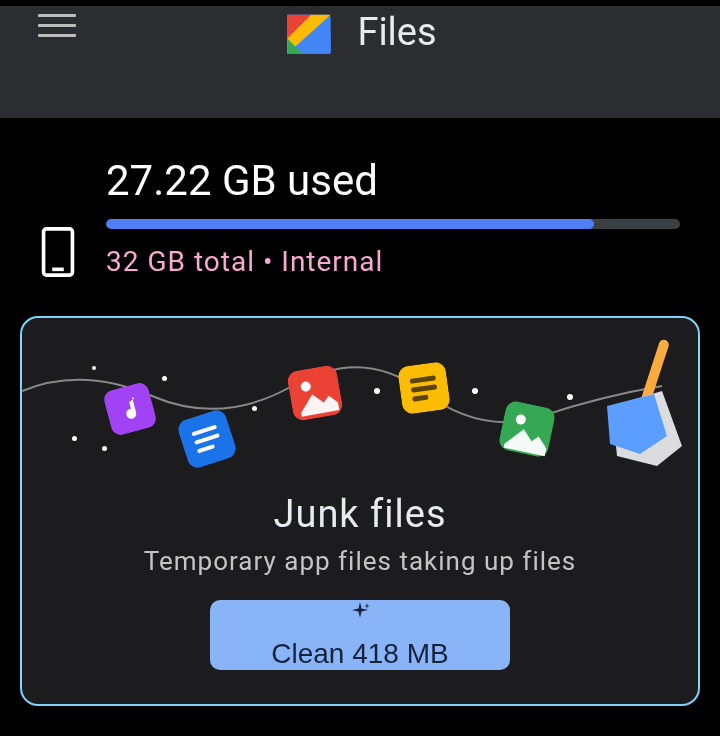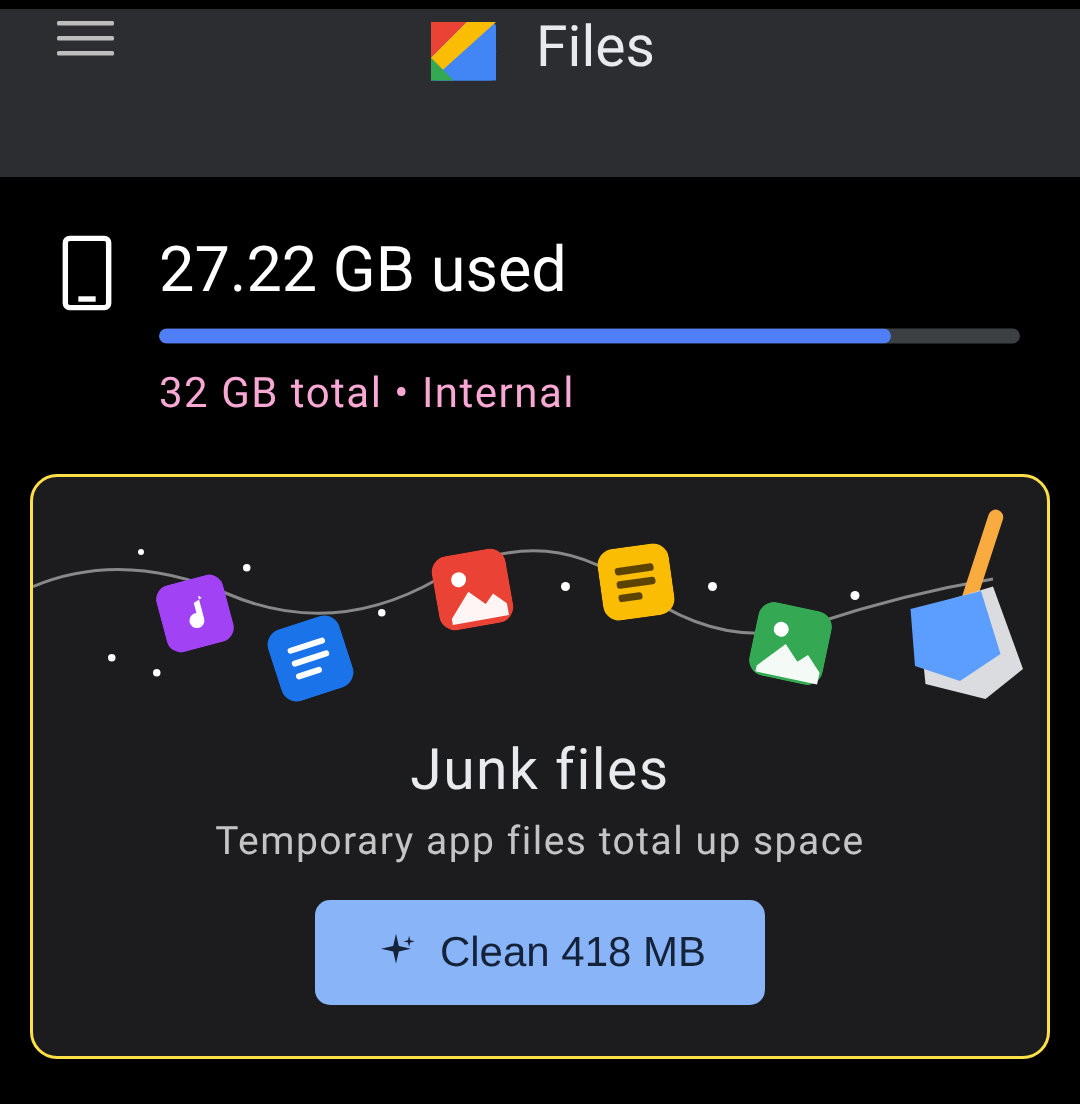--- a/index.html
+++ b/index.html
@@ -27,36 +27,36 @@
   }
   .menu-icon span { height: 3px; background: #bdbdbd; border-radius: 1px; }
   .app-title-wrap {
     flex: 1;
     display: flex; align-items: center; justify-content: center;
     gap: 22px;
     margin-left: -38px;
   }
   .app-title { font-size: 38px; font-weight: 400; color: #e8eaed; }
   .storage-section {
-    display: flex; align-items: flex-start;
+    display: flex; align-items: flex-end;
     padding: 38px 40px 20px 40px;
     gap: 30px;
   }
   .storage-text { flex: 1; }
   .usage-line { font-size: 42px; font-weight: 400; color: #fff; margin-bottom: 14px; }
   .progress-track {
     width: 100%; height: 10px;
     background: #3c4043; border-radius: 5px; overflow: hidden;
     margin-bottom: 16px;
   }
   .progress-fill { height: 100%; background: #4f7ef7; border-radius: 5px; }
   .sub-line { font-size: 28px; color: #f9a8d4; letter-spacing: 1px; }
   .card {
     margin: 18px 20px 0 20px;
-    border: 2px solid #fde047;
+    border: 2px solid #7dd3fc;
     border-radius: 18px;
     background: #1c1c1e;
     padding: 18px 0 34px 0;
     position: relative;
     overflow: hidden;
   }
   .illus { height: 150px; position: relative; }
   .card-title {
     text-align: center; font-size: 38px; font-weight: 400;
     color: #e8eaed; margin-top: 6px; letter-spacing: 1px;
@@ -67,20 +67,21 @@
   }
   .clean-btn {
     display: flex; align-items: center; justify-content: center;
     gap: 14px;
     margin: 24px auto 0 auto;
     width: 300px; height: 70px;
     background: #8ab4f8; color: #14233a;
     border: none; border-radius: 10px;
     font-size: 28px; font-weight: 500;
     cursor: pointer;
+    flex-direction: column;
   }
   .dot { position: absolute; background: #fff; border-radius: 50%; }
 </style>
 </head>
 <body>
 
 <div class="status-bar"></div>
 
 <div class="app-bar">
   <div class="menu-icon">
@@ -160,21 +161,21 @@
     <span class="dot" style="width:5px;height:5px;left:50px;top:100px"></span>
     <span class="dot" style="width:5px;height:5px;left:80px;top:110px"></span>
     <span class="dot" style="width:5px;height:5px;left:140px;top:40px"></span>
     <span class="dot" style="width:5px;height:5px;left:230px;top:70px"></span>
     <span class="dot" style="width:6px;height:6px;left:352px;top:52px"></span>
     <span class="dot" style="width:6px;height:6px;left:450px;top:52px"></span>
     <span class="dot" style="width:6px;height:6px;left:545px;top:58px"></span>
     <span class="dot" style="width:4px;height:4px;left:70px;top:30px"></span>
   </div>
   <div class="card-title">Junk files</div>
-  <div class="card-sub">Temporary app files total up space</div>
+  <div class="card-sub">Temporary app files taking up files</div>
   <button class="clean-btn">
     <svg width="30" height="30" viewBox="0 0 24 24">
       <path d="M12 2 L13.5 8.5 L20 10 L13.5 11.5 L12 18 L10.5 11.5 L4 10 L10.5 8.5 Z" fill="#14233a"></path>
       <path d="M19 3 L19.6 5.4 L22 6 L19.6 6.6 L19 9 L18.4 6.6 L16 6 L18.4 5.4 Z" fill="#14233a"></path>
     </svg>
     <span>Clean 418 MB</span>
   </button>
 </div>
 
 </body></html>

